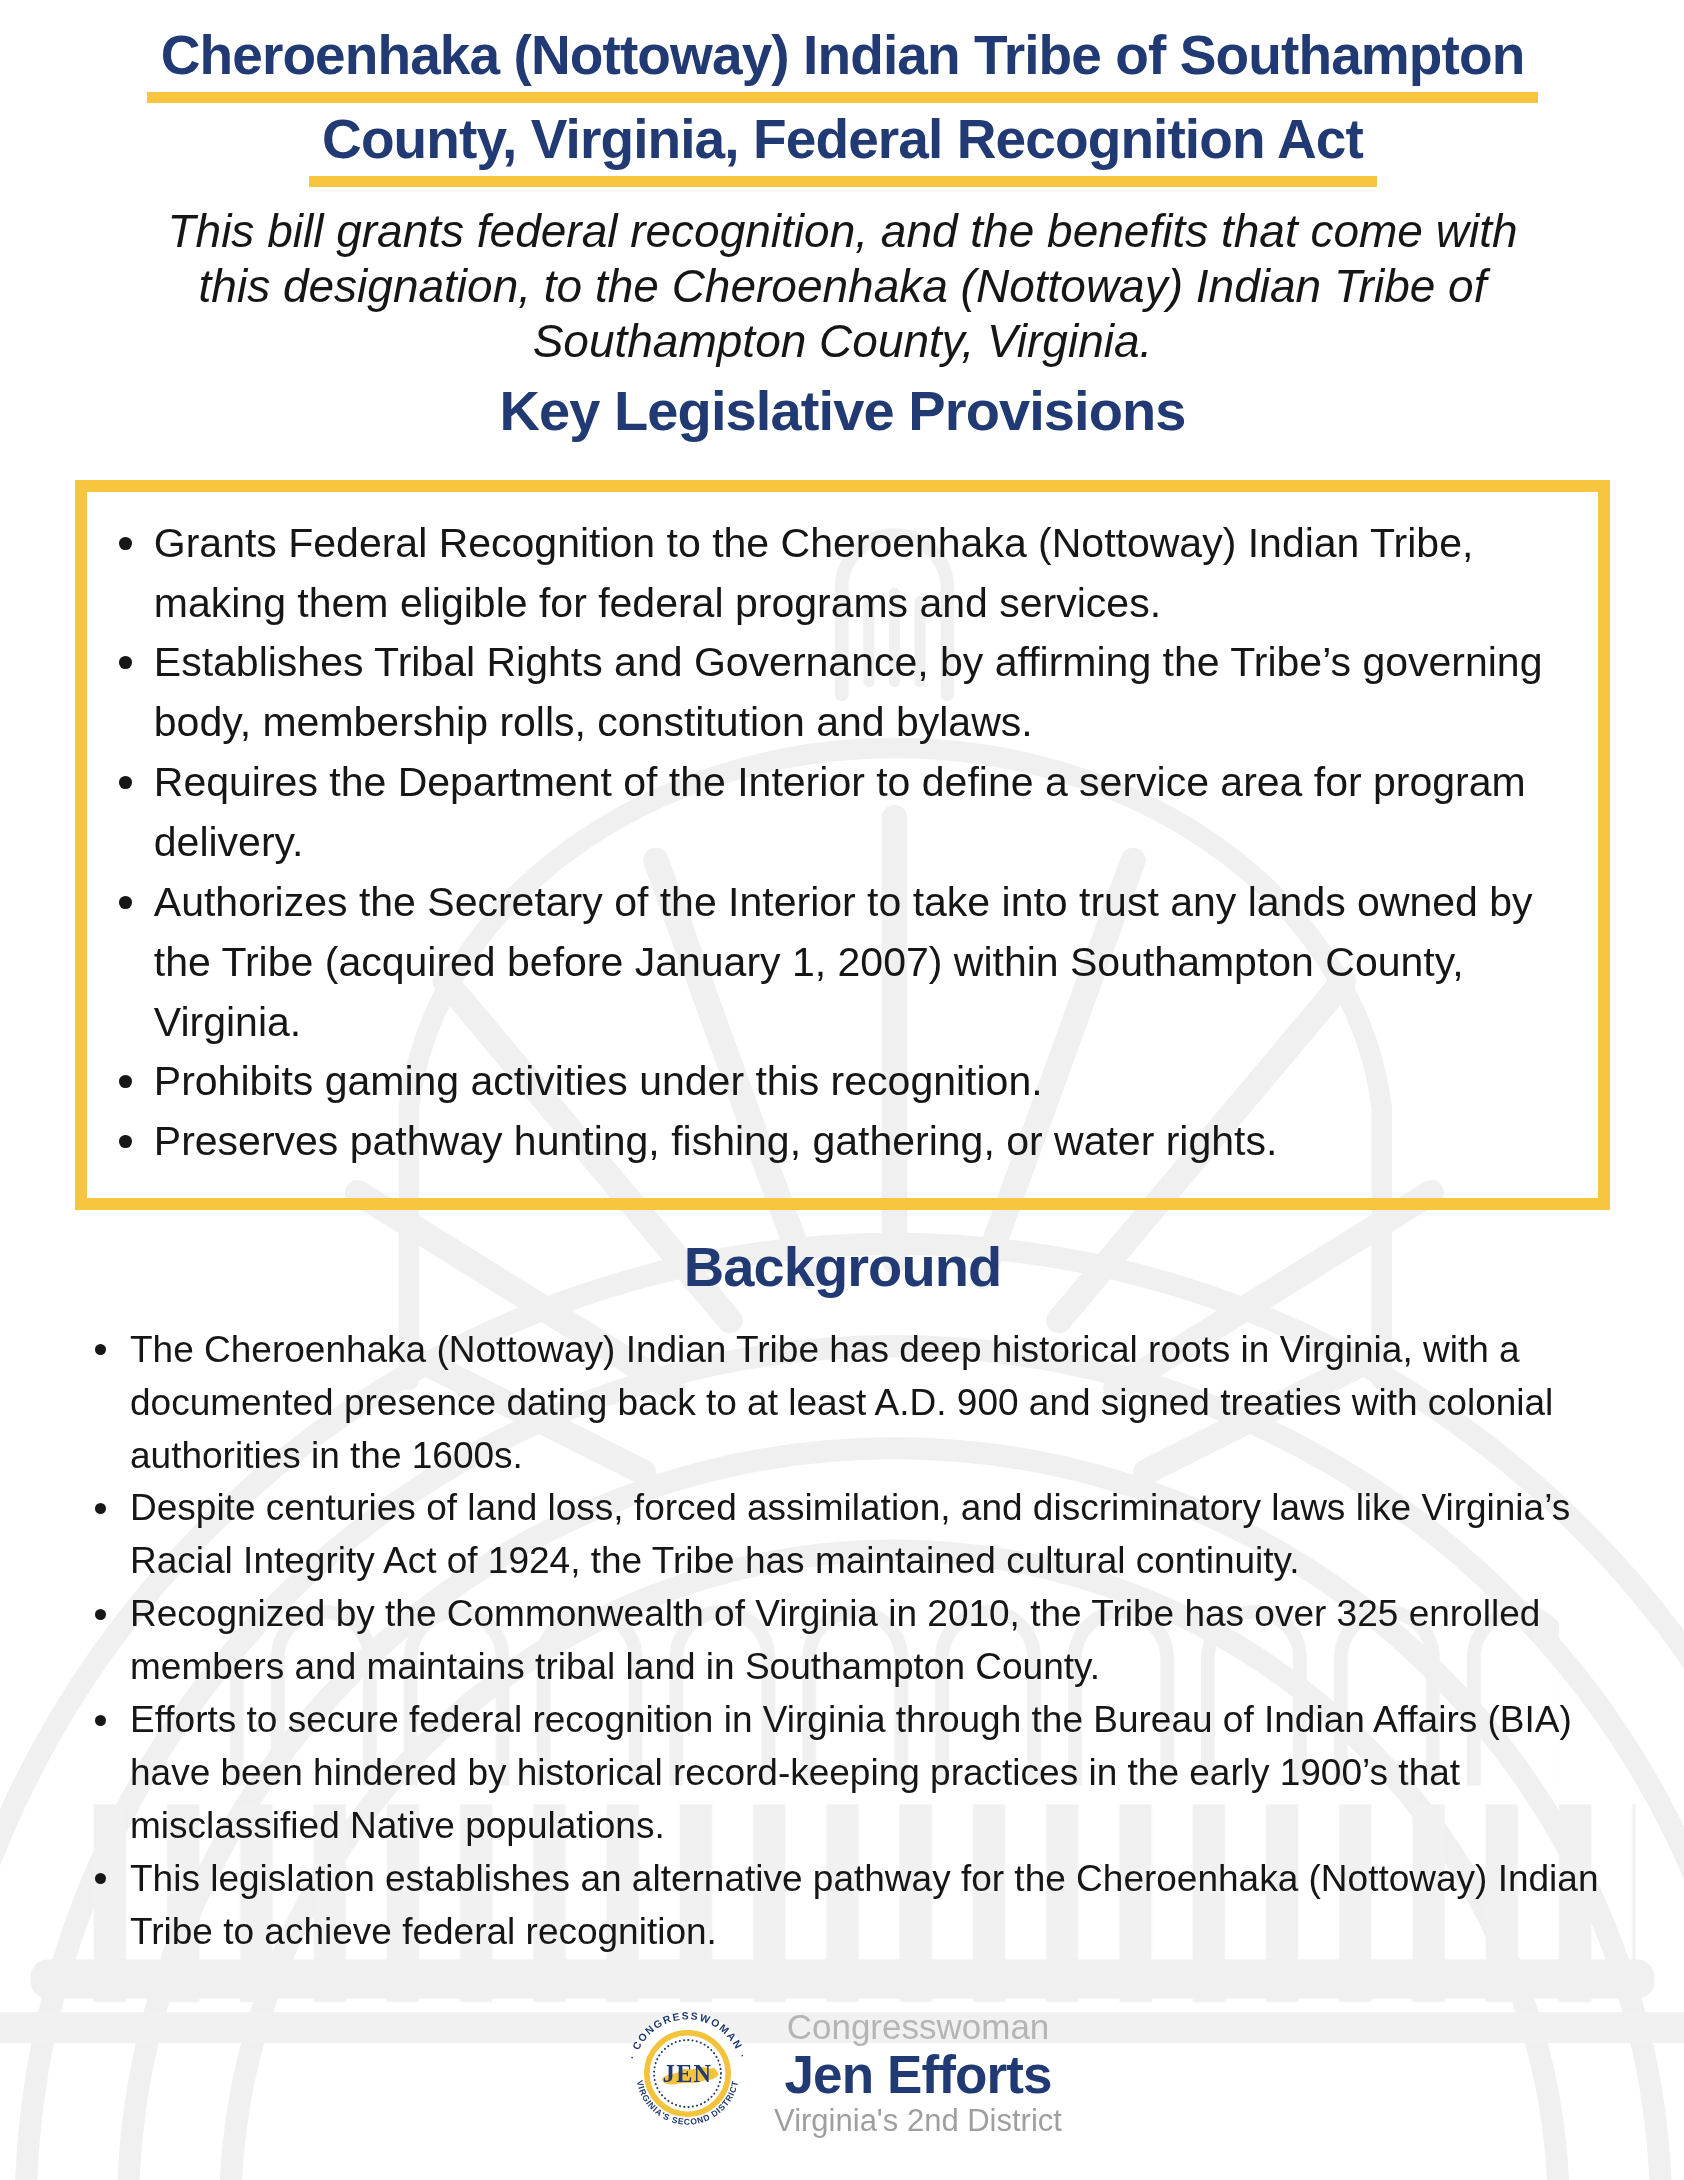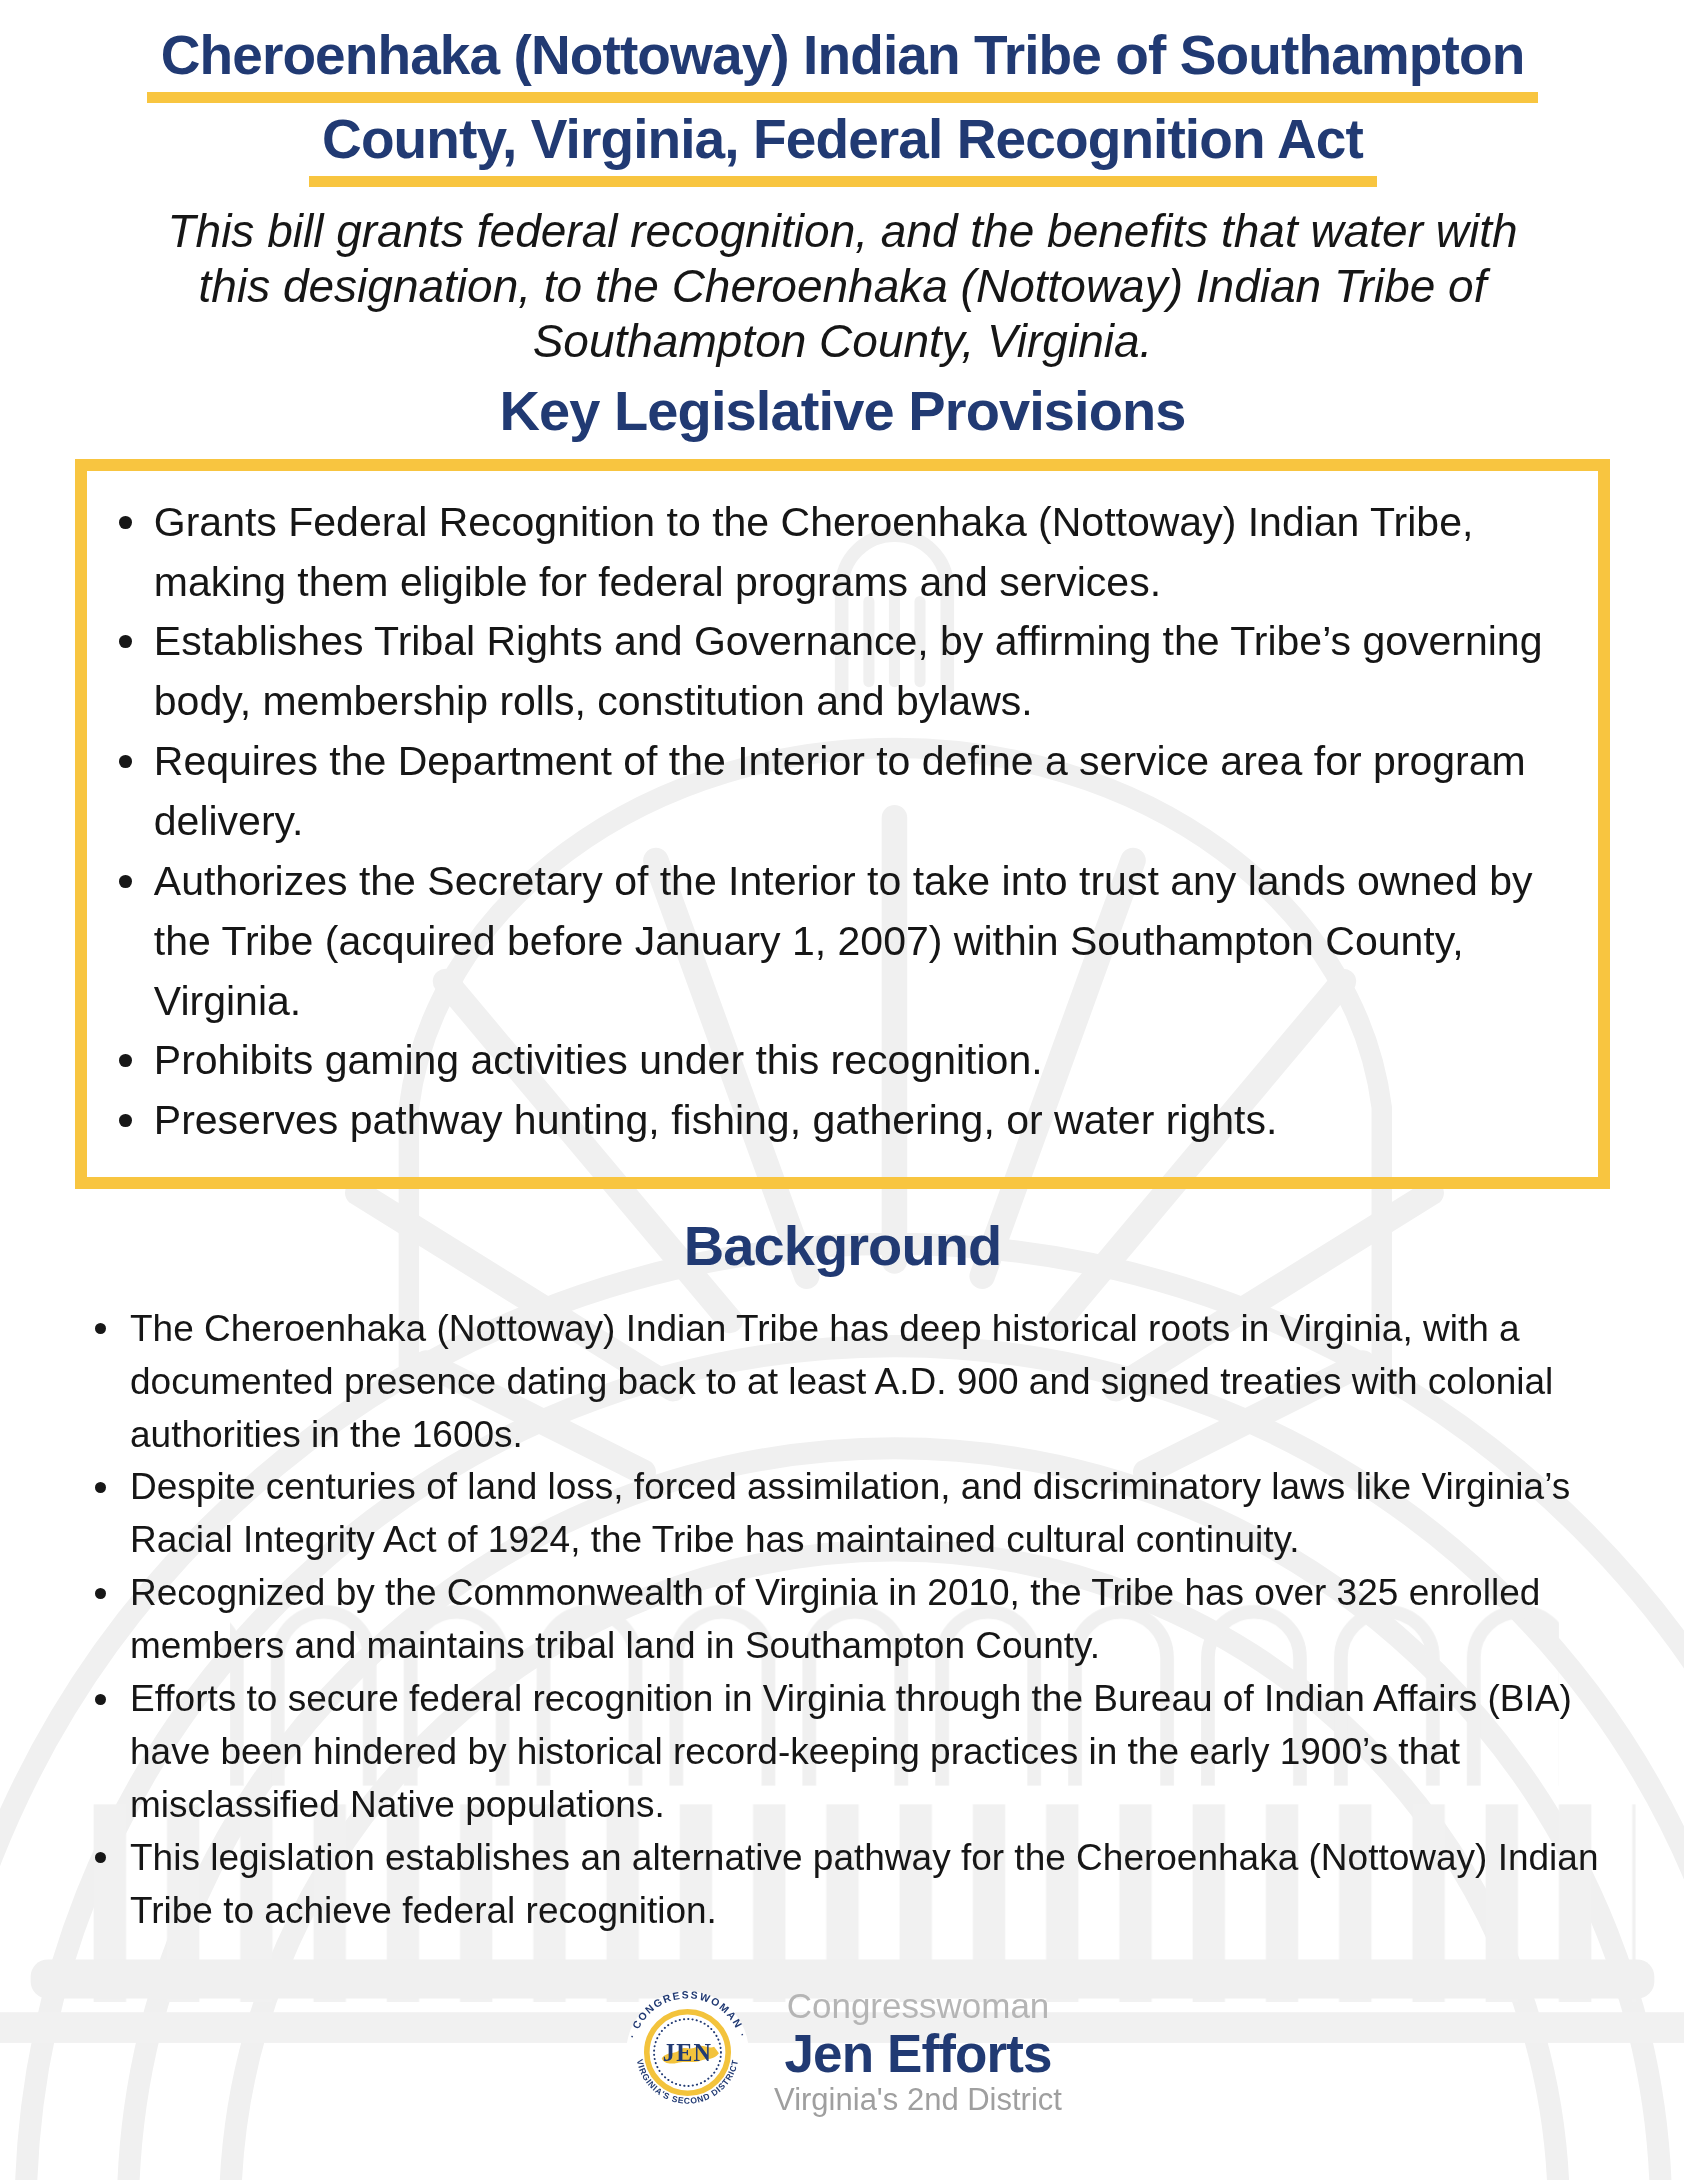--- a/index.html
+++ b/index.html
@@ -58,21 +58,21 @@
     margin:10.2px 0 0 0;
     text-align:center;
     color:var(--navy);
     font-size:56px;
     font-weight:700;
     line-height:1.15;
     letter-spacing:-0.9px;
   }
   h2.section.bg{margin-top:25.6px;}
   .provisions-box{
-    margin:15px 75px 0 75px;
+    margin:36px 75px 0 75px;
     border:12px solid var(--yellow);
     padding:22px 15.3px 25.6px 32px;
     background:transparent;
   }
   ul.bullets{
     list-style:none;
     margin:0;
     padding:0;
   }
   ul.bullets li{
@@ -193,21 +193,21 @@
       <rect x="36" y="2300" width="1906" height="46" rx="20" fill="#f0f0f0"></rect>
       <rect x="0" y="2362" width="1978" height="36" fill="#f1f1f1"></rect>
     </g>
   </svg>
 
   <div class="content">
 
     <header>
       <h1 class="title-line">Cheroenhaka (Nottoway) Indian Tribe of Southampton</h1>
       <h1 class="title-line second">County, Virginia, Federal Recognition Act</h1>
-      <p class="subtitle">This bill grants federal recognition, and the benefits that water with this designation, to the Cheroenhaka (Nottoway) Indian Tribe of Southampton County, Virginia.</p>
+      <p class="subtitle">This bill grants federal recognition, and the benefits that come with this designation, to the Cheroenhaka (Nottoway) Indian Tribe of Southampton County, Virginia.</p>
     </header>
 
     <h2 class="section">Key Legislative Provisions</h2>
 
     <div class="provisions-box">
       <ul class="bullets">
           <li>
             <span class="dot"></span>
             <span class="btext">Grants Federal Recognition to the Cheroenhaka (Nottoway) Indian Tribe, making them eligible for federal programs and services.</span>
           </li>

